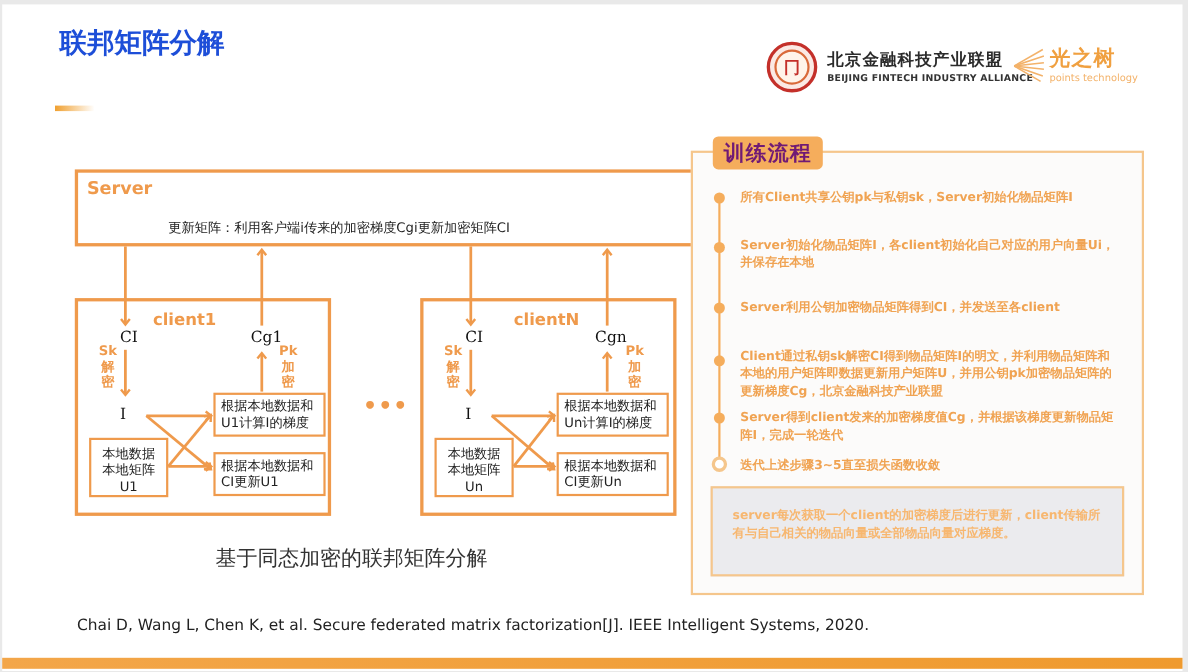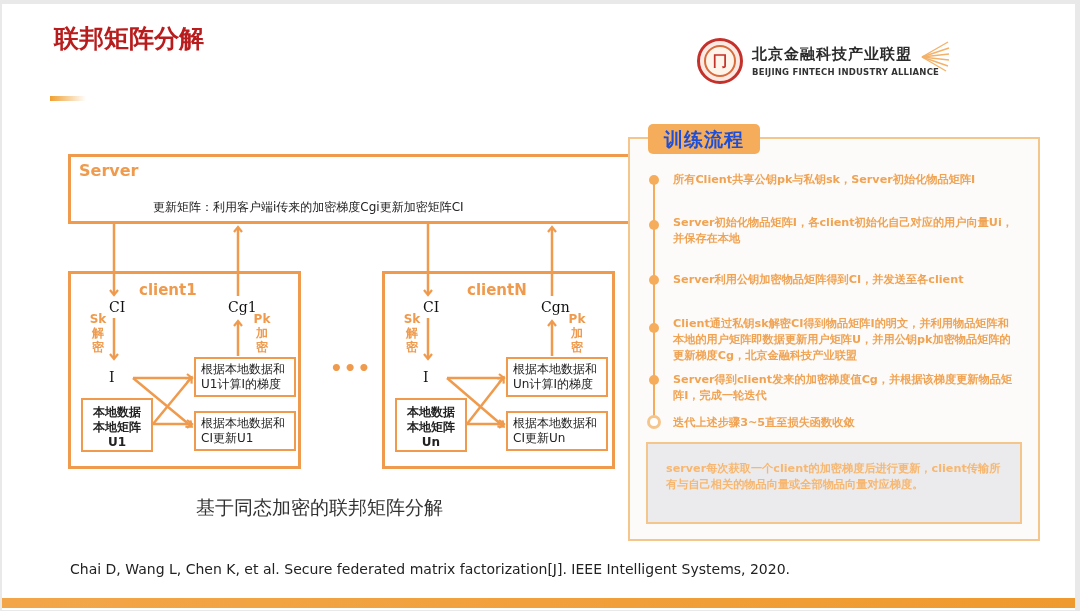--- a/index.html
+++ b/index.html
@@ -1,19 +1,19 @@
 <!DOCTYPE html>
 <html><head>
   <meta charset="utf-8">
   <style>
     * { box-sizing: border-box; margin: 0; padding: 0; }
     html, body { width: 1080px; height: 611px; overflow: hidden; background: #e9e9e9; }
     body { font-family: "DejaVu Sans", "Liberation Sans", sans-serif; position: relative; }
     .slide { position: absolute; left: 2px; top: 4px; width: 1073px; height: 606px; background: #ffffff; }
-    .title { position: absolute; left: 54px; top: 22px; font-size: 25px; font-weight: bold; color: #b91c1c; letter-spacing: 0px; }
+    .title { position: absolute; left: 54px; top: 22px; font-size: 25px; font-weight: bold; color: #1d4ed8; letter-spacing: 0px; }
     .title-accent { position: absolute; left: 50px; top: 96px; width: 36px; height: 5px; background: linear-gradient(90deg, #f0a030, rgba(255,255,255,0)); }
     .logo-area { position: absolute; left: 697px; top: 38px; height: 46px; display: flex; align-items: center; }
     .seal { width: 46px; height: 46px; border-radius: 50%; border: 3px solid #c4302a; background: #fbe9e4; display: flex; align-items: center; justify-content: center; position: relative; }
     .seal-inner { width: 32px; height: 32px; border-radius: 50%; border: 2px solid #d96a3a; background: #fff4ea; display: flex; align-items: center; justify-content: center; color: #c4302a; font-size: 15px; font-weight: bold; }
     .alliance { margin-left: 9px; display: flex; flex-direction: column; }
     .alliance-cn { font-size: 15px; font-weight: bold; color: #2b2b2b; letter-spacing: 1px; }
     .alliance-en { font-size: 8.5px; font-weight: bold; color: #333; margin-top: 3px; letter-spacing: 0.2px; }
     .gzs { position: absolute; left: 920px; top: 40px; display: flex; align-items: center; }
     .gzs-fan { width: 30px; height: 32px; position: relative; }
     .gzs-text { margin-left: 4px; display: flex; flex-direction: column; }
@@ -26,29 +26,29 @@
     .server-label { position: absolute; left: 8px; top: 4px; color: #ef9a4c; font-weight: bold; font-size: 16px; }
     .server-line { position: absolute; left: 82px; font-size: 12px; color: #222; }
     .client-box { top: 271px; height: 198px; }
     .client1 { left: 68px; width: 233px; }
     .clientN { left: 382px; width: 233px; }
     .client-label { position: absolute; top: 7px; color: #ef9a4c; font-weight: bold; font-size: 15px; }
     .serif { font-family: "DejaVu Serif", "Liberation Serif", serif; }
     .node { position: absolute; font-size: 14px; color: #111; }
     .op-label { position: absolute; color: #ef9a4c; font-weight: bold; font-size: 12px; line-height: 14px; text-align: center; width: 18px; }
     .inner-box { position: absolute; border: 2px solid #ef9a4c; background: #fff; font-size: 12px; color: #222; line-height: 15px; }
-    .local-box { text-align: center; padding-top: 5px; font-weight: bold; }
+    .local-box { text-align: center; padding-top: 5px; }
     .op-box { padding: 3px 0 0 5px; }
     .dots { position: absolute; left: 330px; top: 356px; color: #ef9a4c; font-size: 20px; font-weight: bold; letter-spacing: 1px; }
     .caption { position: absolute; left: 196px; top: 495px; font-size: 19px; color: #333; font-family: "DejaVu Serif", "Liberation Serif", serif; }
     .reference { position: absolute; left: 70px; top: 561px; font-size: 14px; color: #222; }
     .bottom-bar { position: absolute; left: 2px; top: 598px; width: 1073px; height: 10px; background: linear-gradient(90deg, #f3a649, #ef9a2e); }
 
     .panel { position: absolute; left: 628px; top: 137px; width: 412px; height: 404px; border: 2px solid #f5c68c; background: #fcfbfa; }
-    .panel-badge { position: absolute; left: 648px; top: 124px; width: 112px; height: 30px; background: #f5ad5c; border-radius: 5px; color: #1d4ed8; font-size: 19px; font-weight: bold; text-align: center; line-height: 30px; font-family: "DejaVu Serif", "Liberation Serif", serif; letter-spacing: 1px; }
+    .panel-badge { position: absolute; left: 648px; top: 124px; width: 100px; height: 30px; background: #f5ad5c; border-radius: 5px; color: #701a75; font-size: 19px; font-weight: bold; text-align: center; line-height: 30px; font-family: "DejaVu Serif", "Liberation Serif", serif; letter-spacing: 1px; }
     .timeline-line { position: absolute; left: 653px; top: 178px; width: 2px; height: 240px; background: #f5ad5c; }
     .step { position: absolute; left: 673px; width: 340px; font-size: 11.2px; font-weight: bold; color: #f0a352; line-height: 16px; }
     .step-dot { position: absolute; left: 649px; width: 10px; height: 10px; border-radius: 50%; background: #f5ad5c; }
     .loop-icon { position: absolute; left: 646px; top: 414px; width: 16px; height: 16px; }
     .note-box { position: absolute; left: 646px; top: 442px; width: 376px; height: 82px; border: 2px solid #f5c68c; background: #ebebee; padding: 17px 18px 0 18px; font-size: 11.2px; font-weight: bold; color: #f7b770; line-height: 16px; }
   </style>
 </head>
 <body>
 
 <div class="slide"></div>
@@ -70,20 +70,24 @@
   <svg class="gzs-fan" viewBox="0 0 30 32">
     <g stroke="#f3b26a" stroke-width="1.4" fill="none">
       <line x1="2" y1="17" x2="28" y2="2"></line>
       <line x1="2" y1="17" x2="29" y2="8"></line>
       <line x1="2" y1="17" x2="29" y2="14"></line>
       <line x1="2" y1="17" x2="29" y2="20"></line>
       <line x1="2" y1="17" x2="28" y2="26"></line>
       <line x1="2" y1="17" x2="26" y2="31"></line>
     </g>
   </svg>
+  <div class="gzs-text">
+    <span class="gzs-cn">光之树</span>
+    <span class="gzs-en">points technology</span>
+  </div>
 </div>
 
 <div class="box server-box">
   <span class="server-label">Server</span>
   <span class="server-line" style="top:42px">更新矩阵：利用客户端i传来的加密梯度Cgi更新加密矩阵CI</span>
 </div>
 
 <svg class="diagram" width="1080" height="611" style="position:absolute;left:0;top:0;pointer-events:none">
   <defs>
     <marker id="ah" markerWidth="8" markerHeight="8" refX="4" refY="4" orient="auto" markerUnits="userSpaceOnUse">

